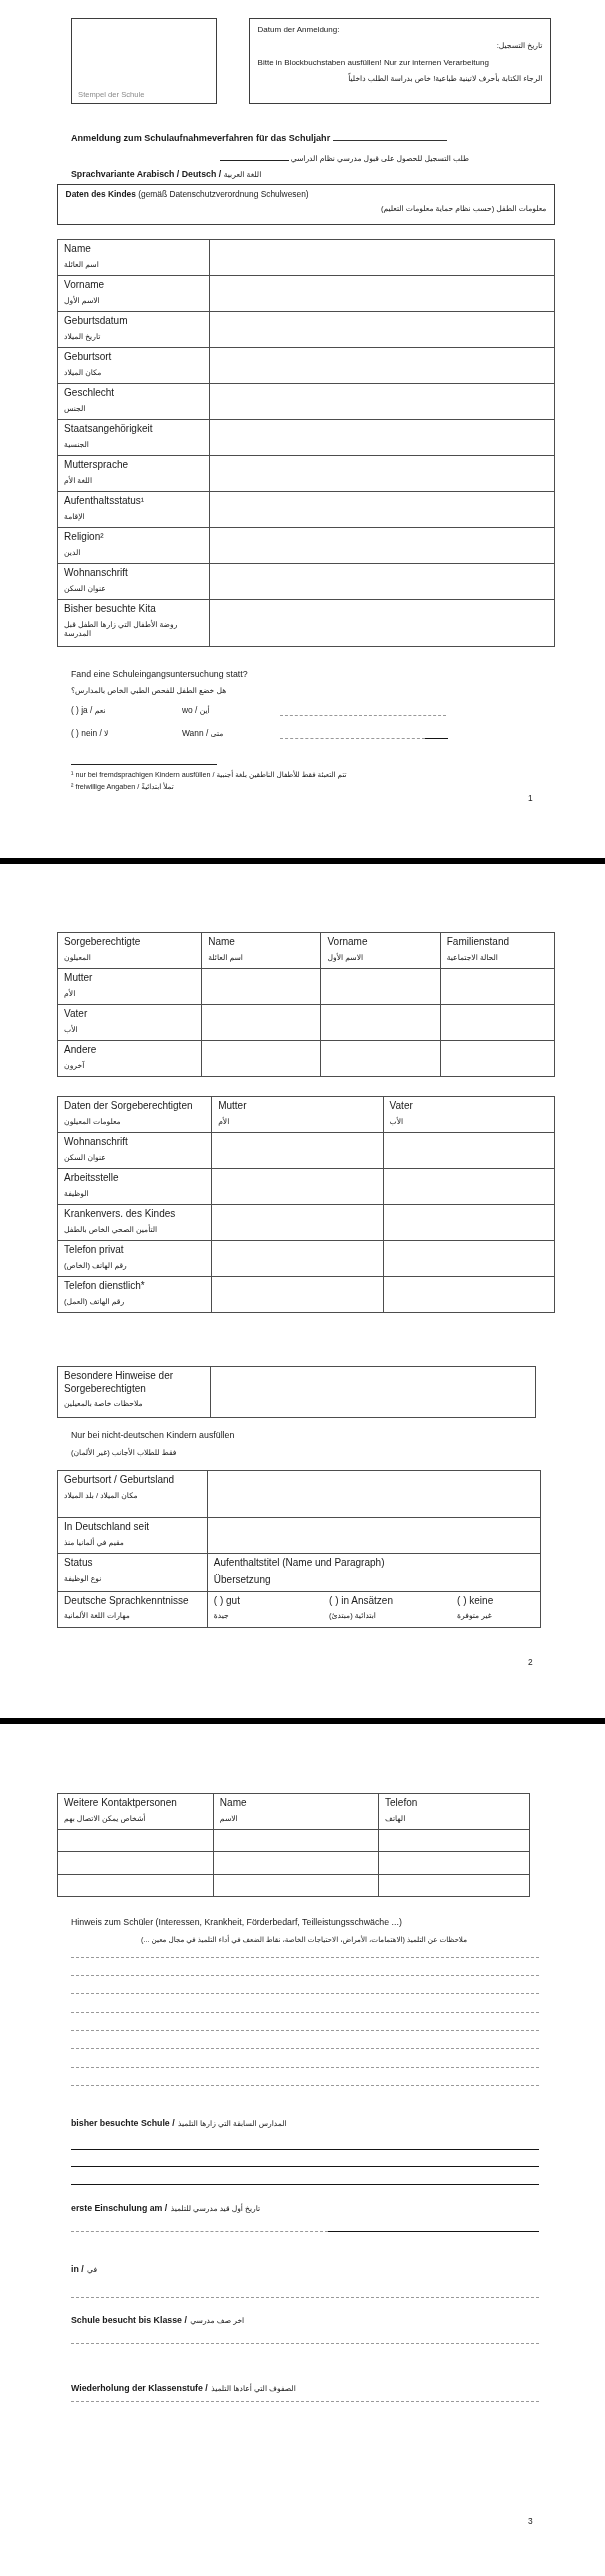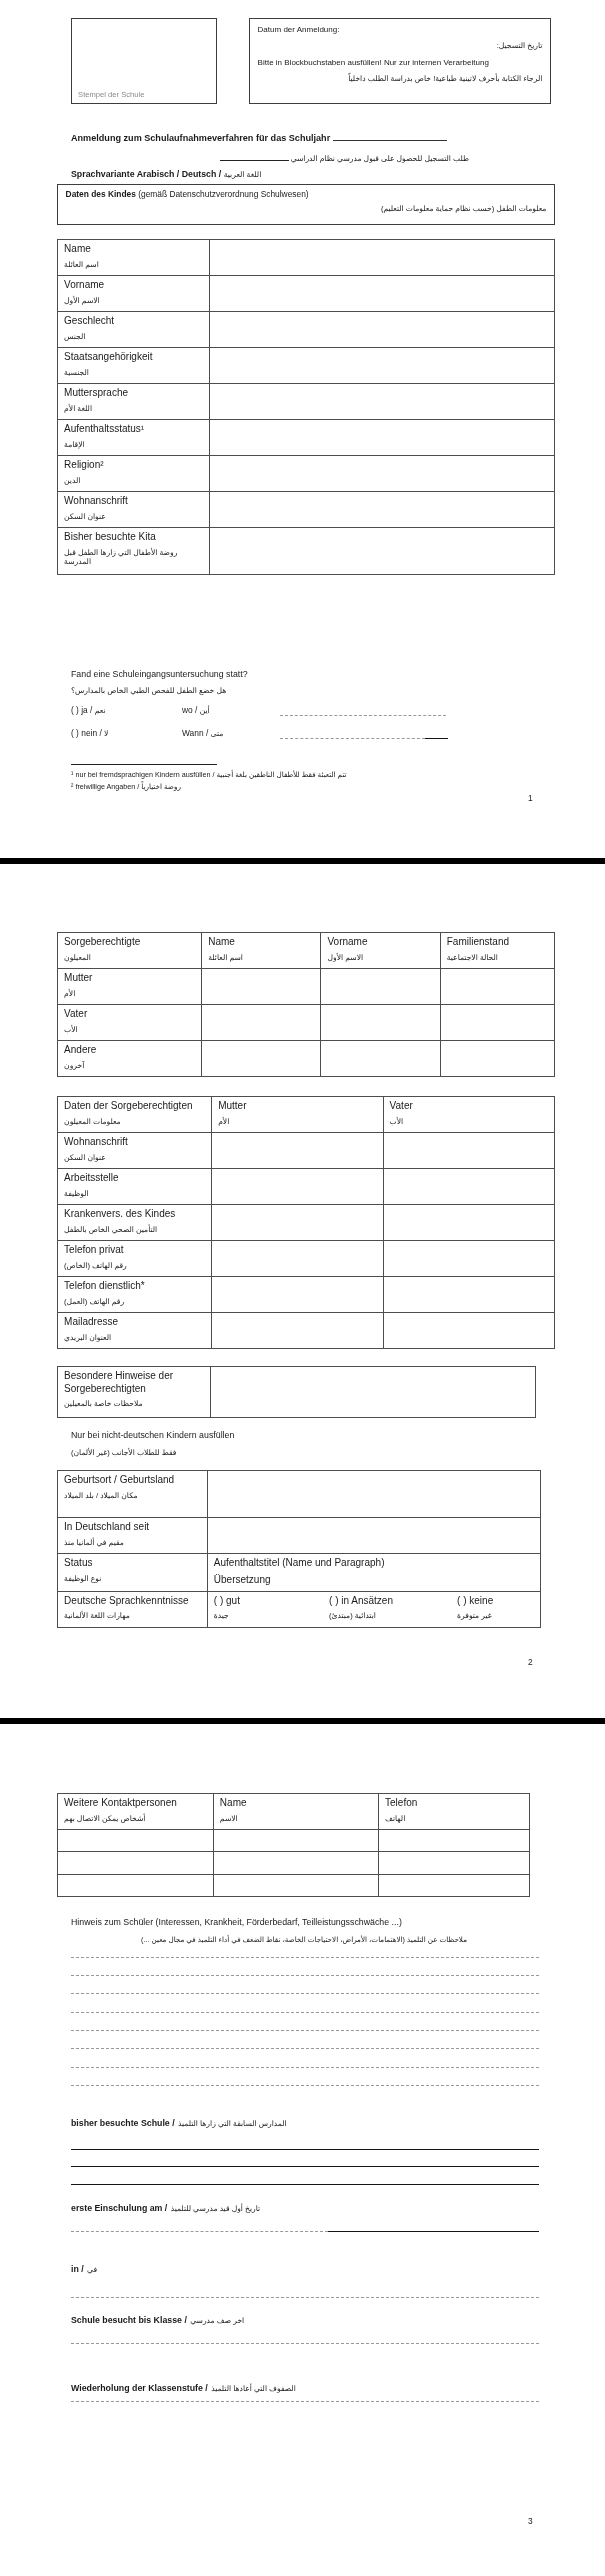--- a/index.html
+++ b/index.html
@@ -78,20 +78,34 @@
         </tr>
     <tr>
           <td style="height:29px">
             <div class="de">Vorname</div>
             <div class="ar" dir="rtl">الاسم الأول</div>
           </td>
           <td></td>
         </tr>
     <tr>
           <td style="height:29px">
+            <div class="de">Geburtsdatum</div>
+            <div class="ar" dir="rtl">تاريخ الميلاد</div>
+          </td>
+          <td></td>
+        </tr>
+    <tr>
+          <td style="height:29px">
+            <div class="de">Geburtsort</div>
+            <div class="ar" dir="rtl">مكان الميلاد</div>
+          </td>
+          <td></td>
+        </tr>
+    <tr>
+          <td style="height:29px">
             <div class="de">Geschlecht</div>
             <div class="ar" dir="rtl">الجنس</div>
           </td>
           <td></td>
         </tr>
     <tr>
           <td style="height:29px">
             <div class="de">Staatsangehörigkeit</div>
             <div class="ar" dir="rtl">الجنسية</div>
           </td>
@@ -148,21 +162,21 @@
     <span style="width:98px"><span>Wann /</span> <span class="inline-ar" dir="rtl">متى</span></span>
     <span class="dline" style="width:145px"></span>
     <span class="sline" style="width:23px;border-bottom-width:1.1px"></span>
   </div>
 
   <div class="abs" style="top:764px;left:71px;width:146px;border-top:1.1px solid #222"></div>
   <div class="abs fnote" style="top:770px;left:71px">
     <span>¹ nur bei fremdsprachigen Kindern ausfüllen /</span> <span dir="rtl">تتم التعبئة فقط للأطفال الناطقين بلغة أجنبية</span>
   </div>
   <div class="abs fnote" style="top:782px;left:71px">
-    <span>² freiwillige Angaben /</span> <span dir="rtl">روضة اختيارياً</span>
+    <span>² freiwillige Angaben /</span> <span dir="rtl">تملأ ابتدائيةً</span>
   </div>
 
   <div class="abs pagenum" style="top:793px;left:528px">1</div>
 </div>
 
 <div class="sep"></div>
 
 <div class="page" style="height:854px">
 
   <table class="frm abs" style="top:68px;left:57px;width:498px">
@@ -271,28 +285,20 @@
             <div class="de">Telefon privat</div>
             <div class="ar" dir="rtl">رقم الهاتف (الخاص)</div>
           </td>
           <td></td>
           <td></td>
         </tr>
     <tr>
           <td style="height:29px">
             <div class="de">Telefon dienstlich*</div>
             <div class="ar" dir="rtl">رقم الهاتف (العمل)</div>
-          </td>
-          <td></td>
-          <td></td>
-        </tr>
-    <tr>
-          <td style="height:29px">
-            <div class="de">Mailadresse</div>
-            <div class="ar" dir="rtl">العنوان البريدي</div>
           </td>
           <td></td>
           <td></td>
         </tr>
   </tbody>
     </table>
 
   <table class="frm abs" style="top:502px;left:57px;width:479px">
     <colgroup>
         <col style="width:32%">

